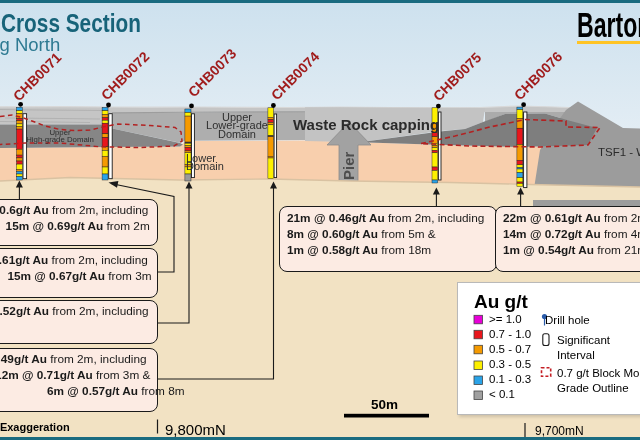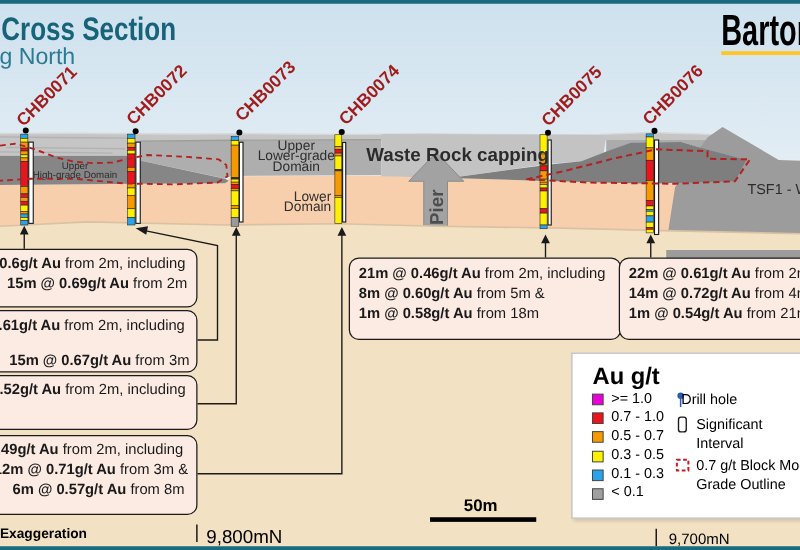--- a/index.html
+++ b/index.html
@@ -202,39 +202,39 @@
 
   <div class="dlabel" style="left:20.8px;top:89.2px;">CHB0071</div>
   <div class="dlabel" style="left:109.3px;top:87.7px;">CHB0072</div>
   <div class="dlabel" style="left:195.8px;top:85.2px;">CHB0073</div>
   <div class="dlabel" style="left:279.3px;top:87.7px;">CHB0074</div>
   <div class="dlabel" style="left:440.6px;top:89px;">CHB0075</div>
   <div class="dlabel" style="left:521.8px;top:87.7px;">CHB0076</div>
 
   <div class="abs" style="left:293px;top:116px;font-size:15px;color:#2b2b2b;font-weight:bold;">Waste Rock capping</div>
   <div class="abs" style="left:192px;top:112.5px;width:90px;text-align:center;font-size:11px;line-height:8.6px;color:#2f2f2f;">Upper<br>Lower-grade<br>Domain</div>
-  <div class="abs" style="left:186px;top:153.5px;width:79px;text-align:right;font-size:11px;line-height:8.6px;color:#2f2f2f;">Lower<br>Domain</div>
+  <div class="abs" style="left:186px;top:153.5px;width:79px;text-align:left;font-size:11px;line-height:8.6px;color:#2f2f2f;">Lower<br>Domain</div>
   <div class="abs" style="left:15px;top:128.5px;width:90px;text-align:center;font-size:7.8px;line-height:7.1px;color:#2d2d2d;">Upper<br>High-grade Domain</div>
   <div class="abs" style="left:598px;top:146px;font-size:11.5px;color:#2b2b2b;white-space:nowrap;">TSF1 - Waste</div>
 
   <div class="cbox" style="left:-58px;top:199px;width:214px;height:42px;padding-top:3px;">
     <div style="margin-left:14.7px;"><b>21m @ 0.6g/t Au</b> from 2m, including</div>
     <div style="margin-left:62.6px;"><b>15m @ 0.69g/t Au</b> from 2m</div>
   </div>
   <div class="cbox" style="left:-58px;top:248px;width:214px;height:44px;padding-top:4px;">
     <div style="margin-left:7.6px;"><b>18m @ 0.61g/t Au</b> from 2m, including</div>
-    <div style="margin-left:64.4px;margin-top:12px;"><b>15m @ 0.67g/t Au</b> from 3m</div>
+    <div style="margin-left:64.4px;"><b>15m @ 0.67g/t Au</b> from 3m</div>
   </div>
   <div class="cbox" style="left:-58px;top:300px;width:214px;height:39px;padding-top:3px;">
     <div style="margin-left:8.3px;"><b>16m @ 0.52g/t Au</b> from 2m, including</div>
   </div>
   <div class="cbox" style="left:-58px;top:348px;width:214px;height:59px;padding-top:3px;">
     <div style="margin-left:6.3px;"><b>17m @ 0.49g/t Au</b> from 2m, including</div>
     <div style="margin-left:52.1px;"><b>12m @ 0.71g/t Au</b> from 3m &amp;</div>
-    <div style="margin-left:67px;"><b>6m @ 0.57g/t Au</b> from 8m</div>
+    <div style="margin-left:104px;"><b>6m @ 0.57g/t Au</b> from 8m</div>
   </div>
   <div class="cbox" style="left:279px;top:206px;width:209px;height:60px;padding-top:4px;padding-left:7px;">
     <div><b>21m @ 0.46g/t Au</b> from 2m, including</div>
     <div><b>8m @ 0.60g/t Au</b> from 5m &amp;</div>
     <div><b>1m @ 0.58g/t Au</b> from 18m</div>
   </div>
   <div class="cbox" style="left:495px;top:206px;width:200px;height:60px;padding-top:4px;padding-left:7px;">
     <div><b>22m @ 0.61g/t Au</b> from 2m, including</div>
     <div><b>14m @ 0.72g/t Au</b> from 4m &amp;</div>
     <div><b>1m @ 0.54g/t Au</b> from 21m</div>

